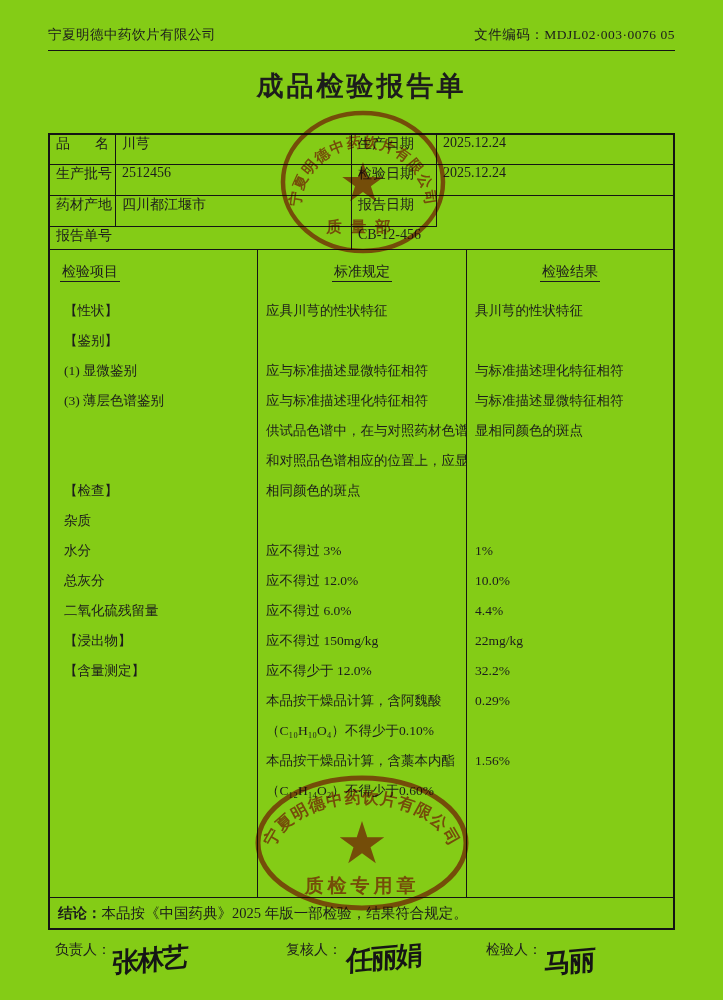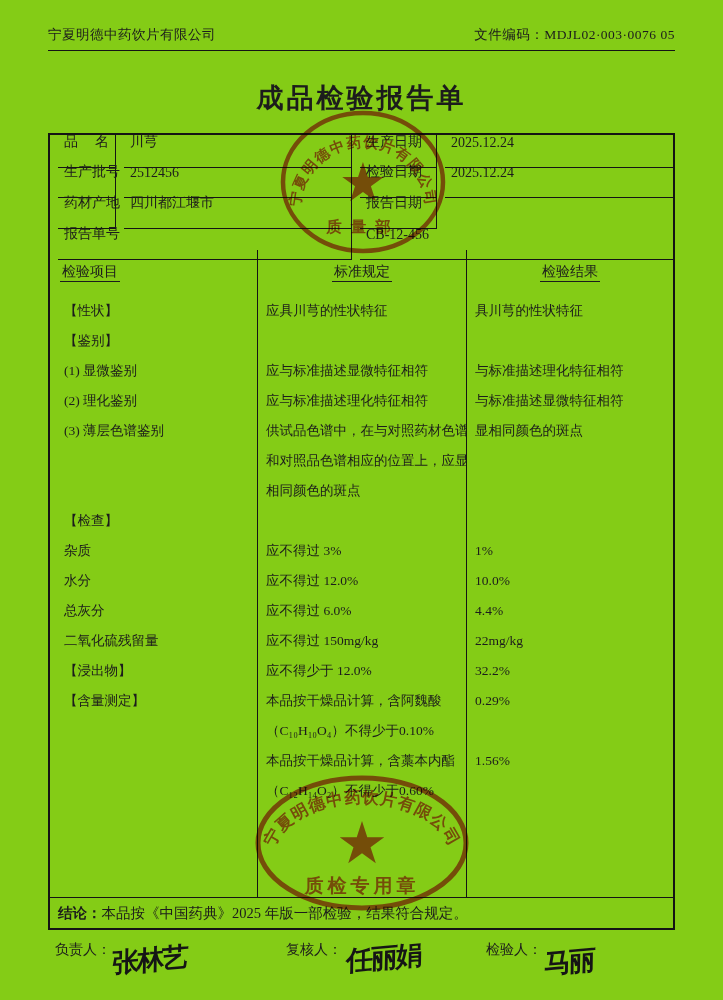--- a/index.html
+++ b/index.html
@@ -12,36 +12,36 @@
     overflow: hidden;
   }
   
   .hdr {
     position: absolute; left: 48px; top: 26px; width: 627px;
     display: flex; justify-content: space-between; align-items: flex-end;
     font-size: 13.5px; letter-spacing: 0.5px;
     border-bottom: 1.5px solid var(--line); padding-bottom: 6px;
   }
   .title {
-    position: absolute; left: 48px; top: 80px; width: 627px;
+    position: absolute; left: 48px; top: 68px; width: 627px;
     text-align: center; font-size: 27px; font-weight: bold; letter-spacing: 3px;
   }
   
   .doc-table {
     position: absolute; left: 48px; top: 133px; width: 627px;
     border: 2px solid var(--line);
   }
   .info-grid {
     display: grid;
     grid-template-columns: 66px 236px 85px 1fr;
     grid-template-rows: 30px 31px 31px 23px;
     font-size: 14px;
   }
   .cell { border-right: 1px solid var(--line); border-bottom: 1px solid var(--line);
-          padding: 16px 6px; display: flex; align-items: flex-end; white-space: nowrap; margin-left: 8px; }
+          padding: 0 6px; display: flex; align-items: flex-start; white-space: nowrap; }
   .cell.noR { border-right: none; }
   .lbl-j { display: inline-block; width: 56px; text-align: justify; text-align-last: justify; }
   .span2a { grid-column: 1 / 3; }
   .span2b { grid-column: 3 / 5; }
   
   .body-sec { display: flex; height: 647px; font-size: 13.5px; }
   .bcol { height: 100%; overflow: hidden; }
   .bcol1 { width: 207px; }
   .bcol2 { width: 209px; border-left: 1px solid var(--line); }
   .bcol3 { width: 207px; border-left: 1px solid var(--line); }
@@ -109,21 +109,20 @@
         </div>
       <div class="cell span2b noR">CB-12-456</div>
     </div>
 
     <div class="body-sec">
       <div class="bcol bcol1">
         <div class="bhead left"><span>检验项目</span></div>
         <div class="bline">【性状】</div>
         <div class="bline">【鉴别】</div>
         <div class="bline">(1) 显微鉴别</div>
-        <div class="bline">(2) 理化鉴别</div>
         <div class="bline">(3) 薄层色谱鉴别</div>
         <div class="bline"></div>
         <div class="bline"></div>
         <div class="bline">【检查】</div>
         <div class="bline">杂质</div>
         <div class="bline">水分</div>
         <div class="bline">总灰分</div>
         <div class="bline">二氧化硫残留量</div>
         <div class="bline">【浸出物】</div>
         <div class="bline">【含量测定】</div>

